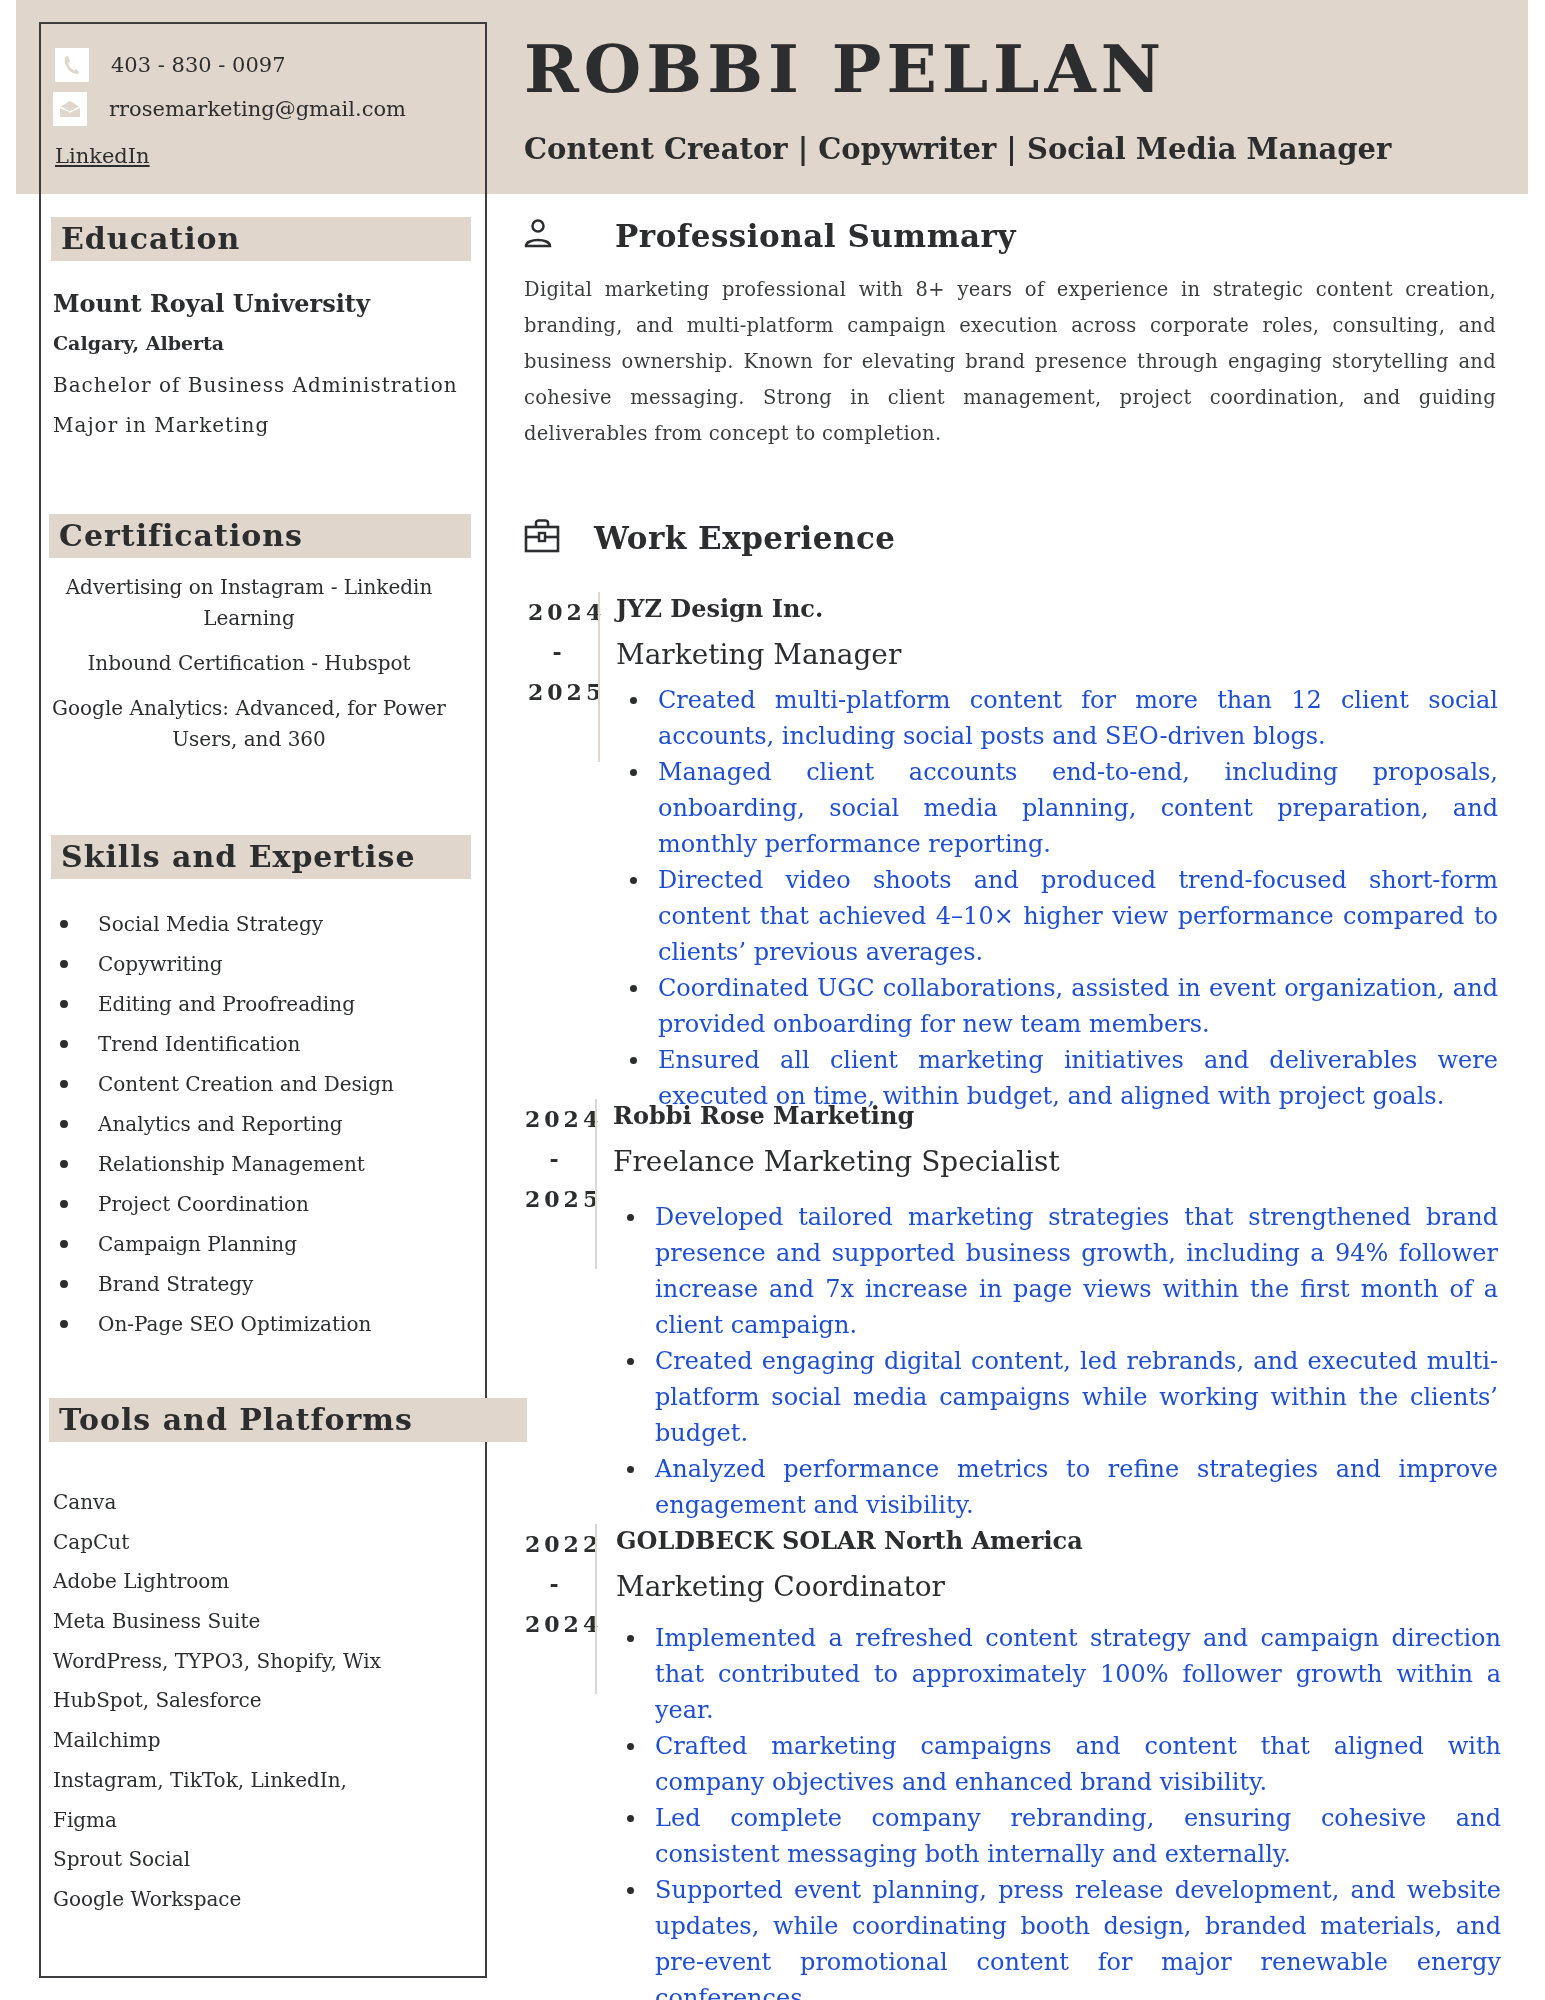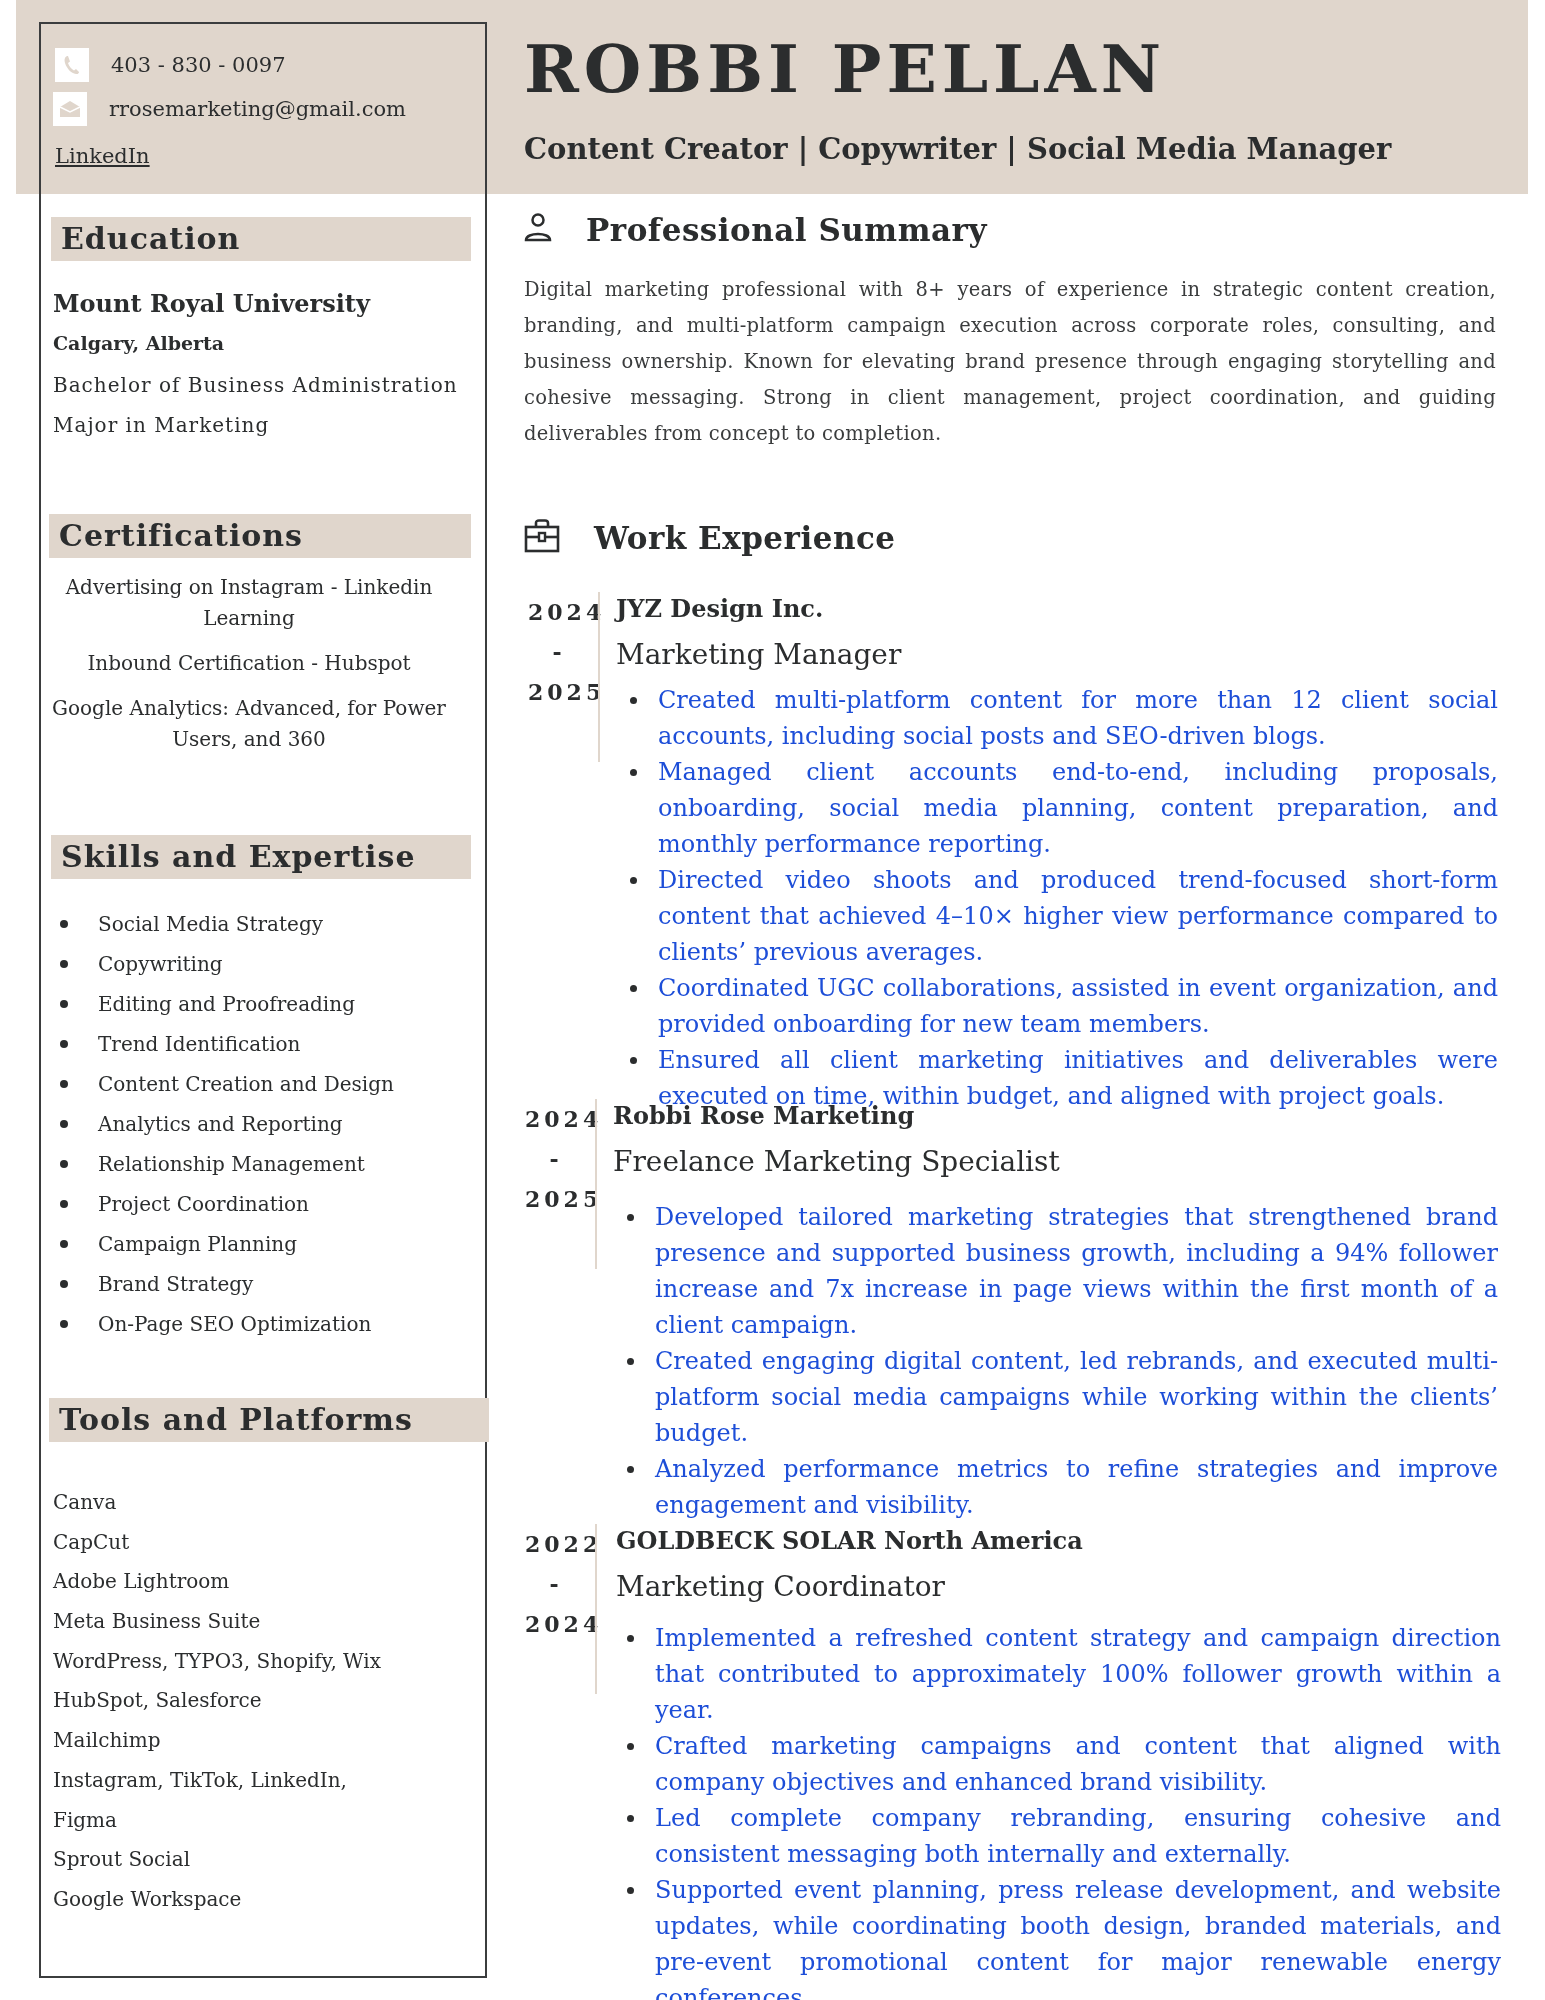--- a/index.html
+++ b/index.html
@@ -134,40 +134,40 @@
     <li>
         <span class="dot"></span>
         <span>Brand Strategy</span>
       </li>
     <li>
         <span class="dot"></span>
         <span>On-Page SEO Optimization</span>
       </li>
   </ul>
 
-  <div class="l-head" style="top:1374px; left:8px; width:440px;">Tools and Platforms</div>
+  <div class="l-head" style="top:1374px; left:8px; width:478px;">Tools and Platforms</div>
   <div class="tools-list">
     <div>Canva</div>
     <div>CapCut</div>
     <div>Adobe Lightroom</div>
     <div>Meta Business Suite</div>
     <div>WordPress, TYPO3, Shopify, Wix</div>
     <div>HubSpot, Salesforce</div>
     <div>Mailchimp</div>
     <div>Instagram, TikTok, LinkedIn,</div>
     <div>Figma</div>
     <div>Sprout Social</div>
     <div>Google Workspace</div>
   </div>
 </div>
 
 <div class="name">ROBBI PELLAN</div>
 <div class="subtitle">Content Creator | Copywriter | Social Media Manager</div>
 
-<div class="r-head" style="top:212px;">
+<div class="r-head" style="top:218px;gap:29px;">
   <span>
     <svg width="28" height="32" viewBox="0 0 28 32">
         <circle cx="14" cy="8" r="5.5" fill="none" stroke="#2b2d2e" stroke-width="2.5"></circle>
         <path d="M2 28 C2 20 26 20 26 28 Z" fill="none" stroke="#2b2d2e" stroke-width="2.5"></path>
       </svg>
   </span>
   <span class="ttl">Professional Summary</span>
 </div>
 <div class="summary">Digital marketing professional with 8+ years of experience in strategic content creation, branding, and multi-platform campaign execution across corporate roles, consulting, and business ownership. Known for elevating brand presence through engaging storytelling and cohesive messaging. Strong in client management, project coordination, and guiding deliverables from concept to completion.</div>
 

